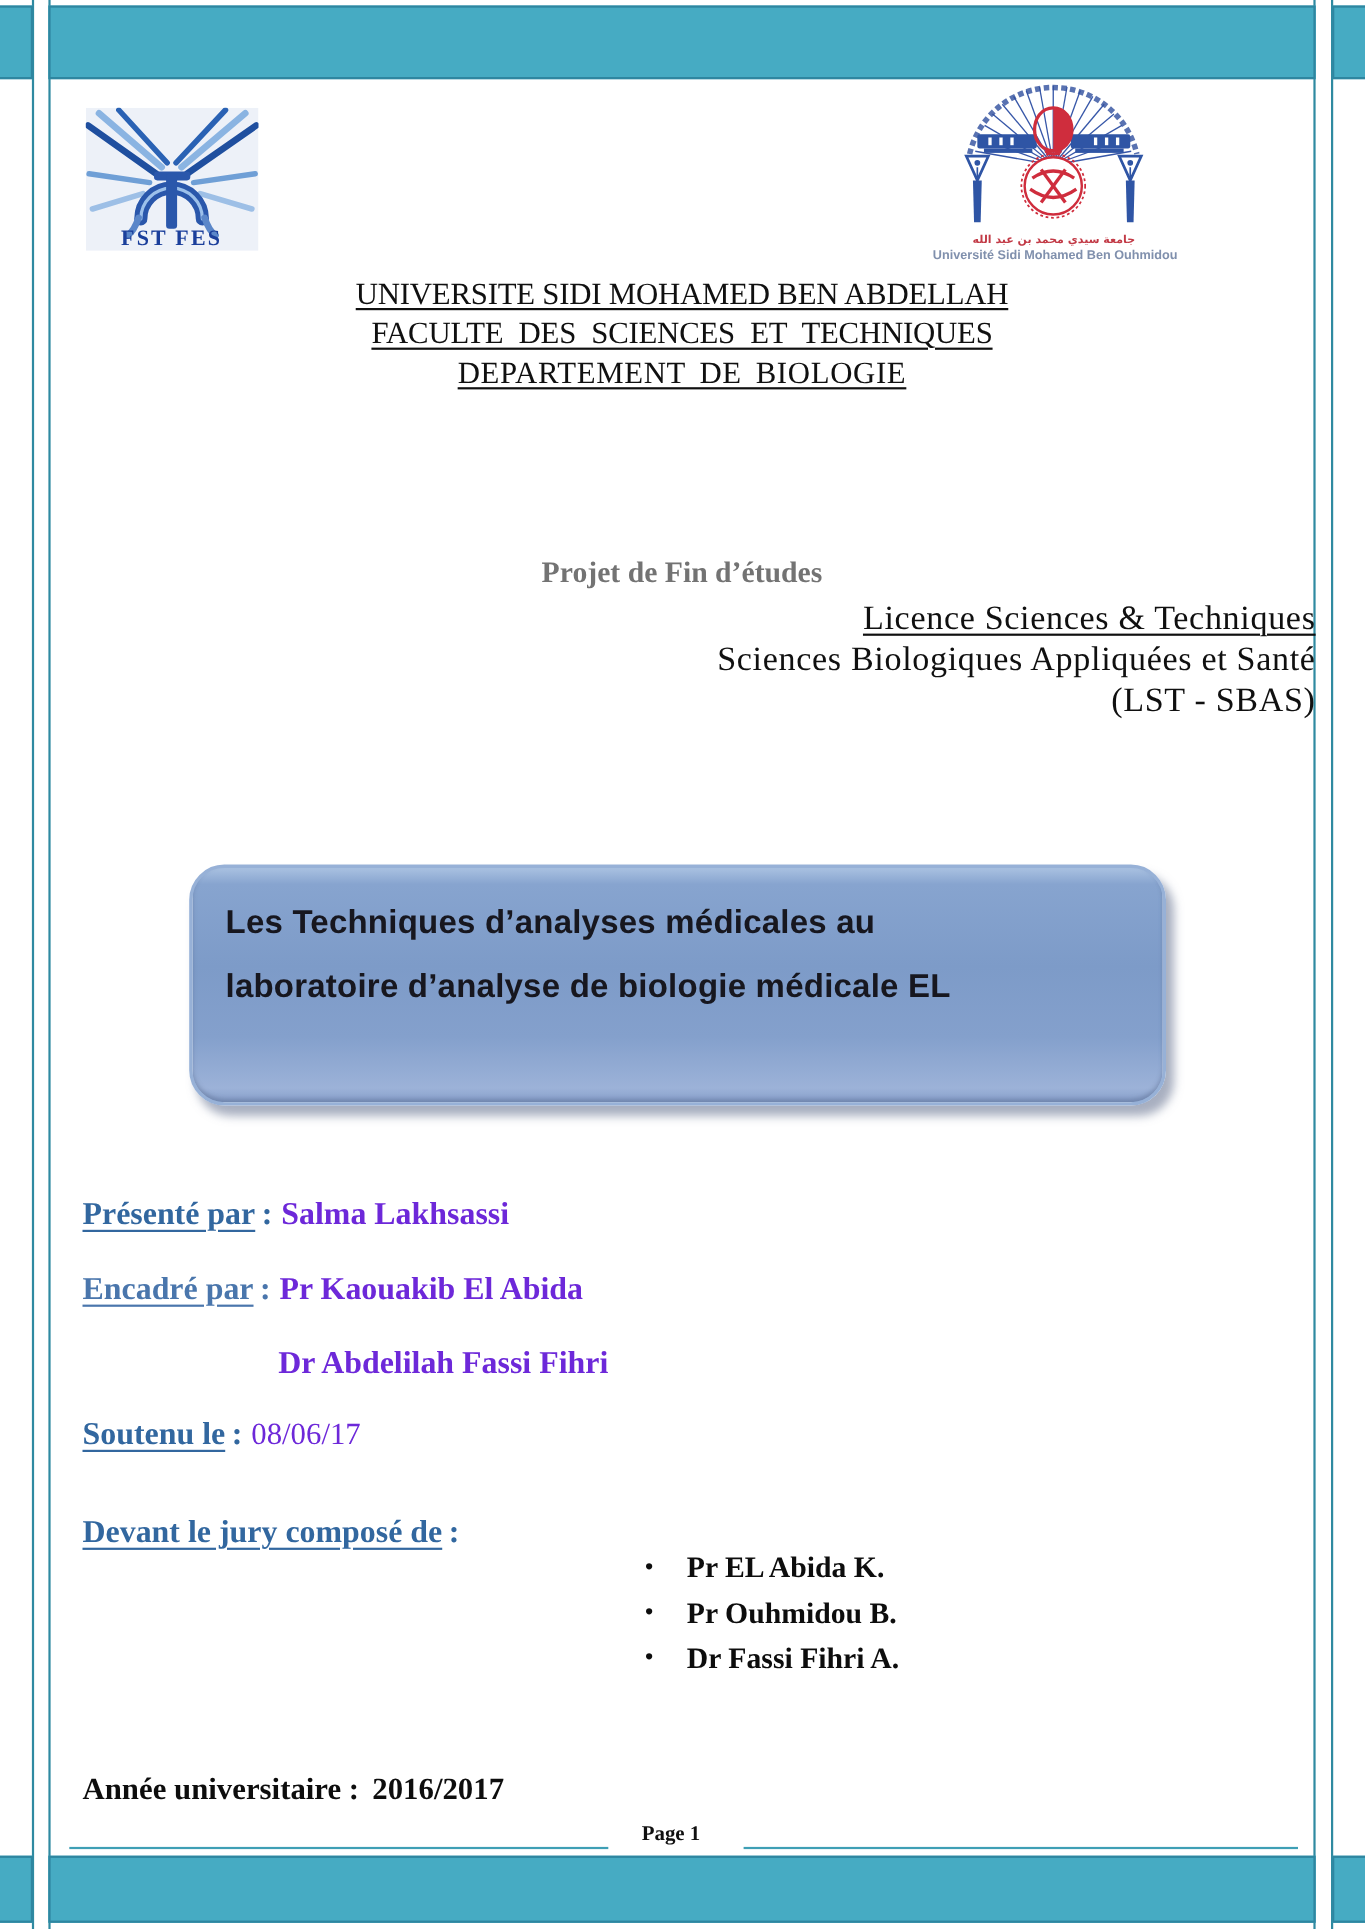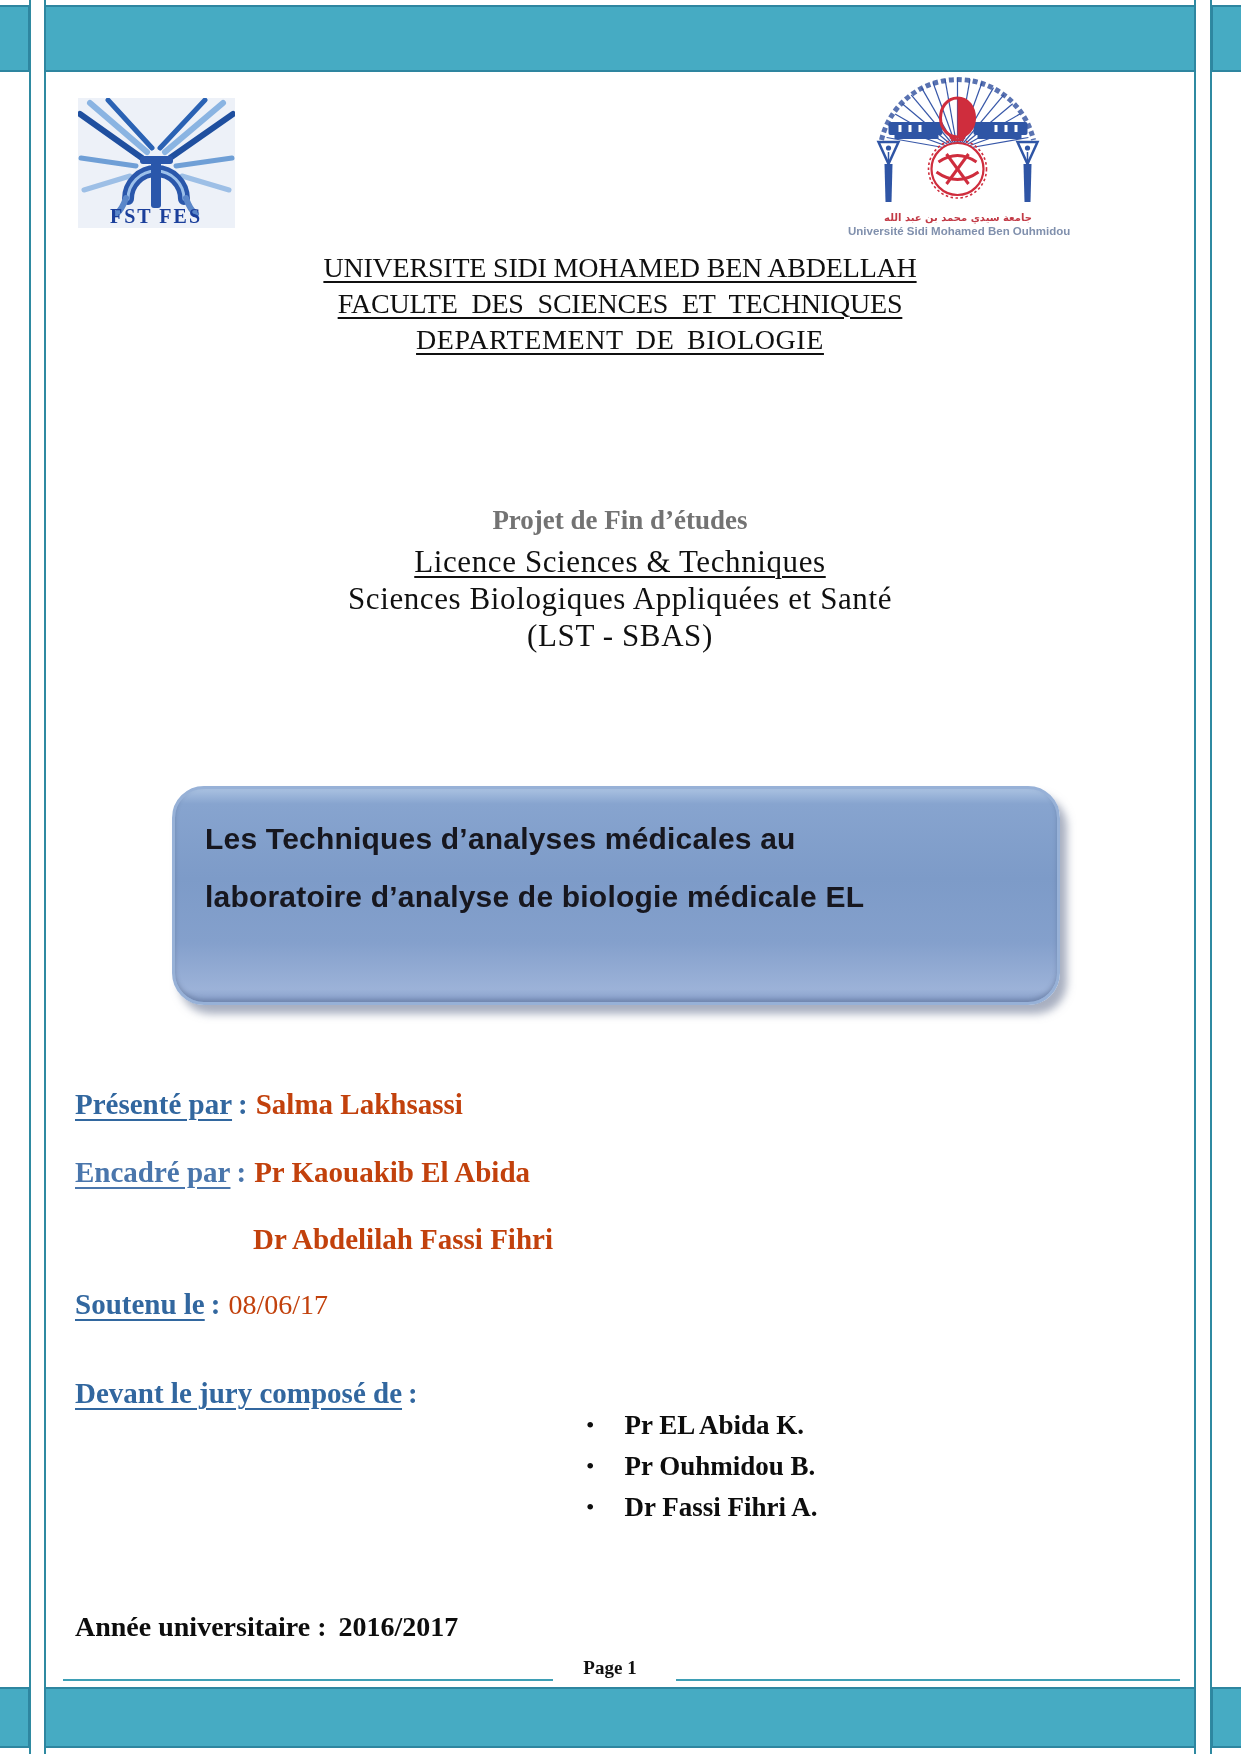--- a/index.html
+++ b/index.html
@@ -24,40 +24,40 @@
   .univ-caption{margin-top:2px;font-family:"Liberation Sans",sans-serif;font-size:11.5px;font-weight:bold;color:#8090ad;white-space:nowrap;}
   
   .header-block{position:absolute;left:44px;width:1152px;top:250px;text-align:center;}
   .header-line{font-size:28px;line-height:36px;letter-spacing:-0.2px;color:#101010;
     text-decoration:underline;text-decoration-thickness:2px;text-underline-offset:4px;}
   .header-line:nth-child(2){word-spacing:7px;}
   .header-line:nth-child(3){word-spacing:5px;letter-spacing:0.6px;}
   
   .kicker{position:absolute;left:44px;width:1152px;top:505px;text-align:center;
     font-size:27px;font-weight:bold;color:#737373;}
-  .degree-block{position:absolute;left:44px;width:1152px;top:543px;text-align:center;}
+  .degree-block{position:absolute;left:44px;width:1152px;top:543px;text-align:right;}
   .degree-line{font-size:31px;line-height:37px;letter-spacing:0.6px;color:#101010;}
   .degree-line:first-child{text-decoration:underline;text-decoration-thickness:2px;text-underline-offset:4px;}
   
   .title-box{
     position:absolute;left:172px;top:786px;width:888px;height:219px;box-sizing:border-box;
     border-radius:32px;border:3px solid #97b1d7;
     background:linear-gradient(180deg,#a9c1e1 0%,#87a4cf 7%,#7d9bc8 42%,#84a0cc 72%,#9cb2d8 94%,#879fca 100%);
     box-shadow:7px 9px 9px rgba(96,110,140,0.55), inset 0 -3px 4px rgba(70,85,120,0.35);
     padding:21px 26px 14px 30px;
   }
   .title-line{display:block;font-family:"Liberation Sans",sans-serif;font-weight:bold;
     font-size:30px;line-height:58px;color:#17171f;letter-spacing:0.2px;white-space:nowrap;}
   
   .credit-row{position:absolute;left:75px;white-space:nowrap;}
   .clabel{font-weight:bold;font-size:29px;text-decoration:underline;text-decoration-thickness:2px;text-underline-offset:5px;}
   .clabel.dark{color:#32679f;} .clabel.light{color:#4a76ac;}
   .ccolon{font-weight:bold;font-size:29px;margin:0 8px 0 6px;}
   .ccolon.dark{color:#32679f;} .ccolon.light{color:#4a76ac;}
-  .cvalue{font-weight:bold;font-size:29px;color:#c2410c;}
+  .cvalue{font-weight:bold;font-size:29px;color:#6d28d9;}
   .cvalue.plain{font-weight:normal;font-size:28px;}
   .row-presented{top:1088px;} .row-supervised{top:1156px;}
   .row-supervised2{top:1223px;left:253px;} .row-defended{top:1288px;}
   .row-jury-heading{top:1377px;}
   
   .jury-list{position:absolute;left:586px;top:1405px;}
   .jury-item{display:flex;align-items:center;height:41px;}
   .jury-bullet{font-size:24px;color:#0d0d0d;margin-right:30px;}
   .jury-name{font-size:27px;font-weight:bold;color:#0d0d0d;white-space:nowrap;}
   

